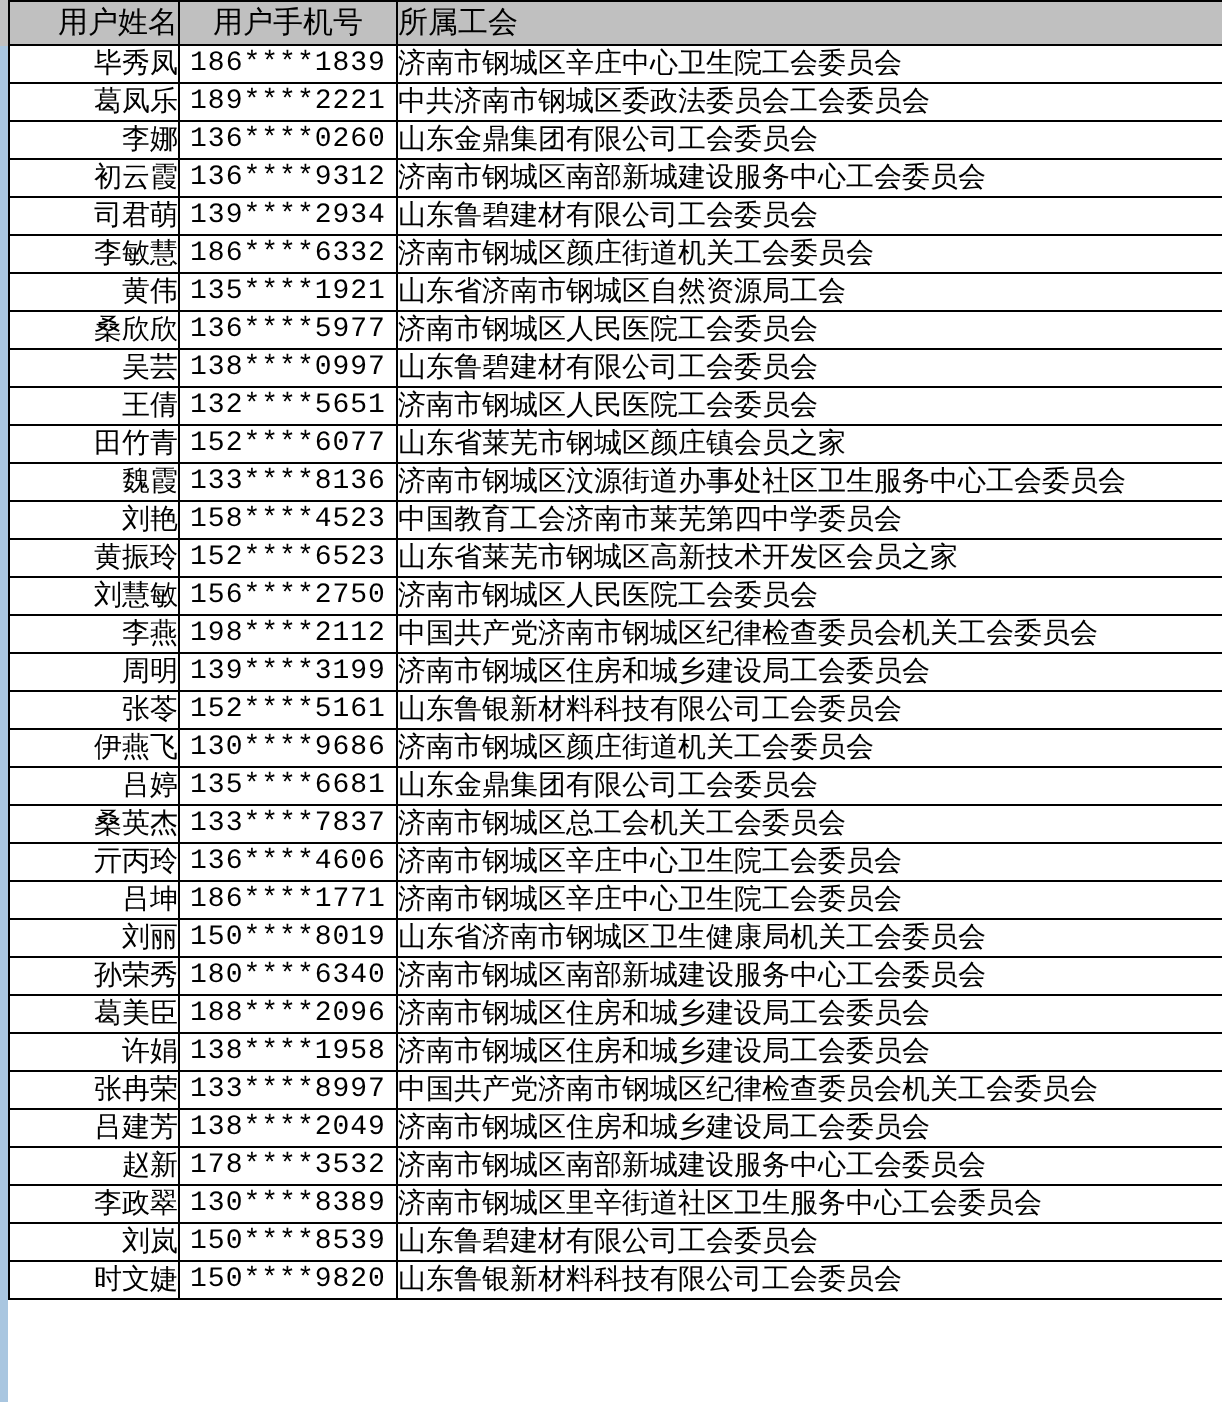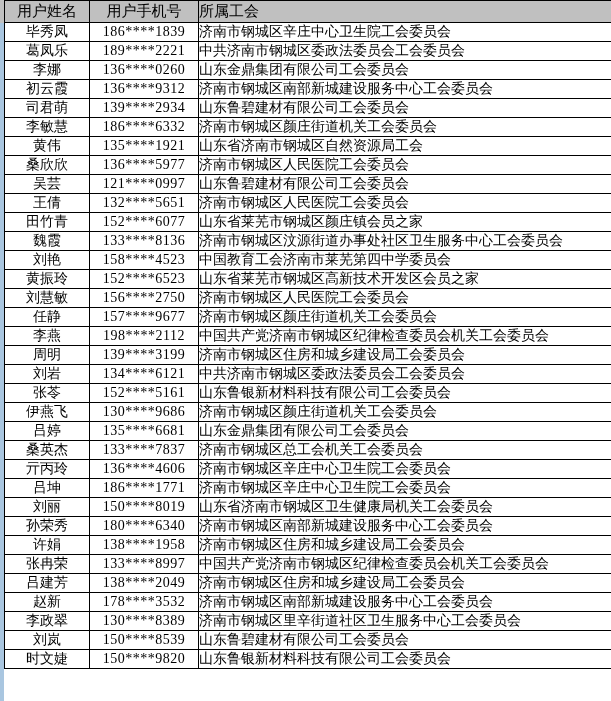--- a/index.html
+++ b/index.html
@@ -54,26 +54,26 @@
     font-size: 15px;
     font-weight: normal;
     vertical-align: middle;
   }
   table.user-table td {
     height: 16.85px;
     background: #ffffff;
     font-size: 14px;
     vertical-align: middle;
   }
-  .col-name  { width: 84px;  text-align: center; }
+  .col-name  { width: 84px;  text-align: right; }
   .col-phone { width: 108px; text-align: center; font-family: Liberation Mono, monospace; }
   .col-union { width: 412px; text-align: left; padding-left: 3px; }
   th.col-union { padding-left: 3px; }
   td.col-phone {
-    font-family: Liberation Serif, serif;
+    font-family: Liberation Mono, monospace;
     letter-spacing: 0.5px;
   }
 </style>
 </head>
 <body>
 
 <div class="page">
 
   <div class="left-strip">
     <div class="strip-header-cap"></div>
@@ -131,21 +131,21 @@
     </tr>
 
     <tr class="data-row">
       <td class="col-name">桑欣欣</td>
       <td class="col-phone">136****5977</td>
       <td class="col-union">济南市钢城区人民医院工会委员会</td>
     </tr>
 
     <tr class="data-row">
       <td class="col-name">吴芸</td>
-      <td class="col-phone">121****0997</td>
+      <td class="col-phone">138****0997</td>
       <td class="col-union">山东鲁碧建材有限公司工会委员会</td>
     </tr>
 
     <tr class="data-row">
       <td class="col-name">王倩</td>
       <td class="col-phone">132****5651</td>
       <td class="col-union">济南市钢城区人民医院工会委员会</td>
     </tr>
 
     <tr class="data-row">
@@ -171,43 +171,33 @@
       <td class="col-phone">152****6523</td>
       <td class="col-union">山东省莱芜市钢城区高新技术开发区会员之家</td>
     </tr>
 
     <tr class="data-row">
       <td class="col-name">刘慧敏</td>
       <td class="col-phone">156****2750</td>
       <td class="col-union">济南市钢城区人民医院工会委员会</td>
     </tr>
 
-    <tr class="data-row">
-      <td class="col-name">任静</td>
-      <td class="col-phone">157****9677</td>
-      <td class="col-union">济南市钢城区颜庄街道机关工会委员会</td>
-    </tr>
 
     <tr class="data-row">
       <td class="col-name">李燕</td>
       <td class="col-phone">198****2112</td>
       <td class="col-union">中国共产党济南市钢城区纪律检查委员会机关工会委员会</td>
     </tr>
 
     <tr class="data-row">
       <td class="col-name">周明</td>
       <td class="col-phone">139****3199</td>
       <td class="col-union">济南市钢城区住房和城乡建设局工会委员会</td>
     </tr>
 
-    <tr class="data-row">
-      <td class="col-name">刘岩</td>
-      <td class="col-phone">134****6121</td>
-      <td class="col-union">中共济南市钢城区委政法委员会工会委员会</td>
-    </tr>
 
     <tr class="data-row">
       <td class="col-name">张苓</td>
       <td class="col-phone">152****5161</td>
       <td class="col-union">山东鲁银新材料科技有限公司工会委员会</td>
     </tr>
 
     <tr class="data-row">
       <td class="col-name">伊燕飞</td>
       <td class="col-phone">130****9686</td>
@@ -244,20 +234,25 @@
       <td class="col-union">山东省济南市钢城区卫生健康局机关工会委员会</td>
     </tr>
 
     <tr class="data-row">
       <td class="col-name">孙荣秀</td>
       <td class="col-phone">180****6340</td>
       <td class="col-union">济南市钢城区南部新城建设服务中心工会委员会</td>
     </tr>
 
 
+    <tr class="data-row">
+      <td class="col-name">葛美臣</td>
+      <td class="col-phone">188****2096</td>
+      <td class="col-union">济南市钢城区住房和城乡建设局工会委员会</td>
+    </tr>
 
     <tr class="data-row">
       <td class="col-name">许娟</td>
       <td class="col-phone">138****1958</td>
       <td class="col-union">济南市钢城区住房和城乡建设局工会委员会</td>
     </tr>
 
     <tr class="data-row">
       <td class="col-name">张冉荣</td>
       <td class="col-phone">133****8997</td>

